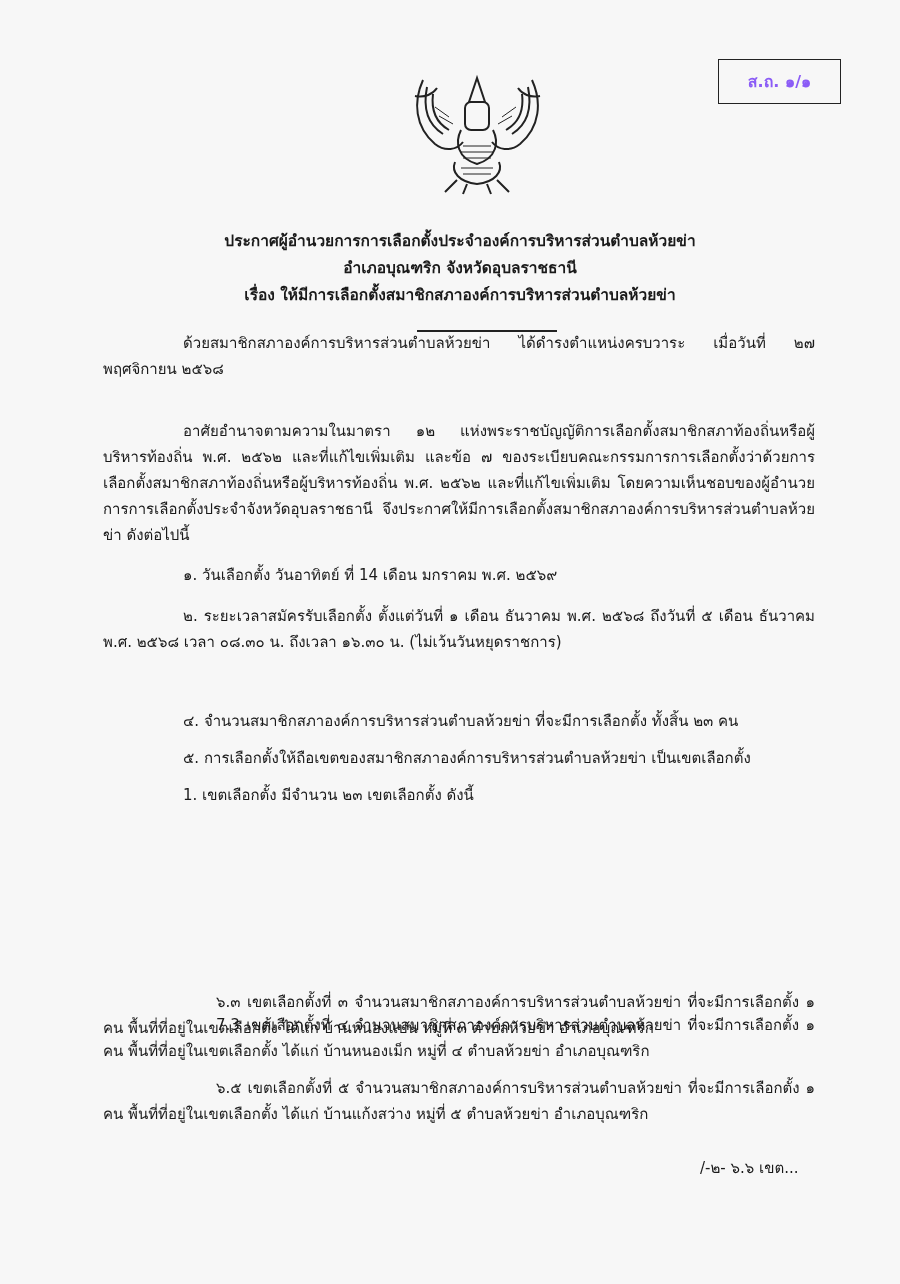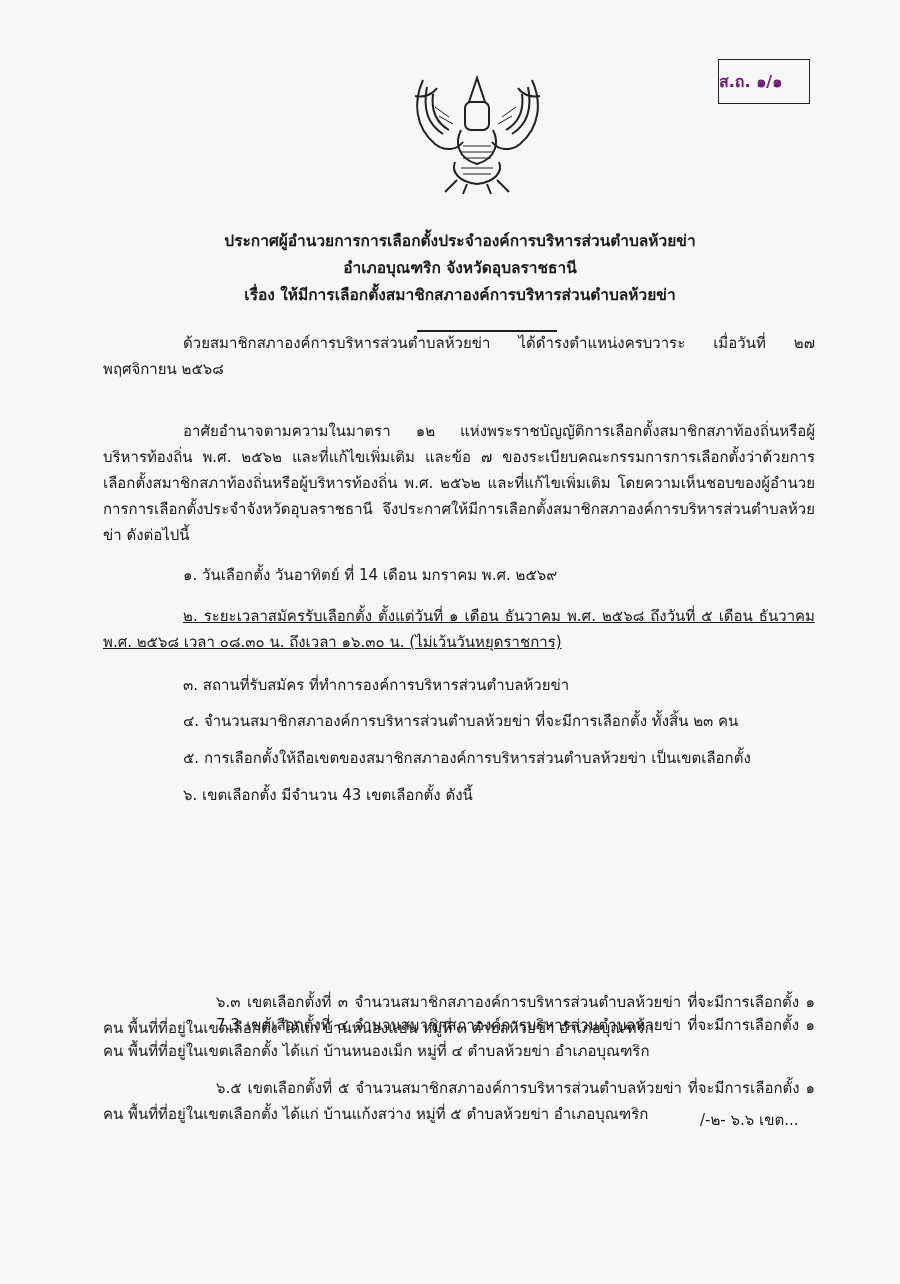--- a/index.html
+++ b/index.html
@@ -4,39 +4,39 @@
   <style>
     html, body { margin: 0; padding: 0; }
     body {
       width: 900px; height: 1284px; position: relative; overflow: hidden;
       background: #f7f7f7;
       font-family: "DejaVu Sans", sans-serif;
       color: #1a1a1a;
     }
     .page { position: absolute; left: 0; top: 0; width: 900px; height: 1284px; }
     .form-code {
-      position: absolute; left: 718px; top: 59px; width: 92px; height: 45px;
+      position: absolute; left: 718px; top: 59px; width: 123px; height: 45px;
       border: 1.5px solid #222; box-sizing: border-box;
-      display: flex; align-items: center; justify-content: flex-start;
-      font-size: 16px; font-weight: bold; color: #701a75;
+      display: flex; align-items: center; justify-content: center;
+      font-size: 16px; font-weight: bold; color: #8b5cf6;
     }
     .emblem { position: absolute; left: 405px; top: 72px; width: 145px; height: 125px; }
     .title-block {
       position: absolute; left: 0; top: 228px; width: 960px;
       text-align: center; font-weight: bold; font-size: 15.5px; line-height: 27px;
     }
     .divider { position: absolute; left: 417px; top: 330px; width: 140px; height: 1.5px; background: #222; }
     .para {
       position: absolute; left: 103px; width: 712px;
       font-size: 15px; line-height: 26px; text-align: justify; text-align-last: left;
     }
     .indent { text-indent: 80px; }
     .sub-indent { text-indent: 113px; }
     .item { position: absolute; left: 183px; font-size: 15px; line-height: 26px; white-space: nowrap; }
-    .footer-note { position: absolute; left: 700px; top: 1108px; font-size: 15px; white-space: nowrap; }
+    .footer-note { position: absolute; left: 700px; top: 1156px; font-size: 15px; white-space: nowrap; }
   </style>
 </head>
 <body>
 
 <div class="page">
 
   <div class="form-code">
     <span>ส.ถ. ๑/๑</span>
   </div>
 
@@ -71,24 +71,23 @@
     <div>เรื่อง  ให้มีการเลือกตั้งสมาชิกสภาองค์การบริหารส่วนตำบลห้วยข่า</div>
   </div>
 
   <div class="divider"></div>
 
   <div class="para indent" style="top:330px;">ด้วยสมาชิกสภาองค์การบริหารส่วนตำบลห้วยข่า ได้ดำรงตำแหน่งครบวาระ เมื่อวันที่ ๒๗ พฤศจิกายน ๒๕๖๘</div>
 
   <div class="para indent" style="top:418px;">อาศัยอำนาจตามความในมาตรา ๑๒ แห่งพระราชบัญญัติการเลือกตั้งสมาชิกสภาท้องถิ่นหรือผู้บริหารท้องถิ่น พ.ศ. ๒๕๖๒ และที่แก้ไขเพิ่มเติม และข้อ ๗ ของระเบียบคณะกรรมการการเลือกตั้งว่าด้วยการเลือกตั้งสมาชิกสภาท้องถิ่นหรือผู้บริหารท้องถิ่น พ.ศ. ๒๕๖๒ และที่แก้ไขเพิ่มเติม โดยความเห็นชอบของผู้อำนวยการการเลือกตั้งประจำจังหวัดอุบลราชธานี จึงประกาศให้มีการเลือกตั้งสมาชิกสภาองค์การบริหารส่วนตำบลห้วยข่า ดังต่อไปนี้</div>
 
   <div class="item" style="top:562px;">๑. วันเลือกตั้ง วันอาทิตย์ ที่ 14 เดือน มกราคม พ.ศ. ๒๕๖๙</div>
-  <div class="para indent" style="top:603px;text-decoration:underline;">๒. ระยะเวลาสมัครรับเลือกตั้ง ตั้งแต่วันที่ ๑ เดือน ธันวาคม พ.ศ. ๒๕๖๘ ถึงวันที่ ๕ เดือน ธันวาคม พ.ศ. ๒๕๖๘  เวลา ๐๘.๓๐ น. ถึงเวลา ๑๖.๓๐ น. (ไม่เว้นวันหยุดราชการ)</div>
-  <div class="item" style="top:672px;">๓. สถานที่รับสมัคร ที่ทำการองค์การบริหารส่วนตำบลห้วยข่า</div>
+  <div class="para indent" style="top:603px;">๒. ระยะเวลาสมัครรับเลือกตั้ง ตั้งแต่วันที่ ๑ เดือน ธันวาคม พ.ศ. ๒๕๖๘ ถึงวันที่ ๕ เดือน ธันวาคม พ.ศ. ๒๕๖๘  เวลา ๐๘.๓๐ น. ถึงเวลา ๑๖.๓๐ น. (ไม่เว้นวันหยุดราชการ)</div>
   <div class="item" style="top:708px;">๔. จำนวนสมาชิกสภาองค์การบริหารส่วนตำบลห้วยข่า ที่จะมีการเลือกตั้ง ทั้งสิ้น ๒๓ คน</div>
   <div class="item" style="top:745px;">๕. การเลือกตั้งให้ถือเขตของสมาชิกสภาองค์การบริหารส่วนตำบลห้วยข่า เป็นเขตเลือกตั้ง</div>
-  <div class="item" style="top:782px;">๖. เขตเลือกตั้ง มีจำนวน 43 เขตเลือกตั้ง ดังนี้</div>
+  <div class="item" style="top:782px;">1. เขตเลือกตั้ง มีจำนวน ๒๓ เขตเลือกตั้ง ดังนี้</div>
 
   <div class="para sub-indent" style="top:946px;margin-top:43px;">๖.๓  เขตเลือกตั้งที่ ๓ จำนวนสมาชิกสภาองค์การบริหารส่วนตำบลห้วยข่า ที่จะมีการเลือกตั้ง ๑ คน พื้นที่ที่อยู่ในเขตเลือกตั้ง ได้แก่ บ้านหนองแปน หมู่ที่ ๓ ตำบลห้วยข่า อำเภอบุณฑริก</div>
   <div class="para sub-indent" style="top:1012px;">7.3  เขตเลือกตั้งที่ ๔ จำนวนสมาชิกสภาองค์การบริหารส่วนตำบลห้วยข่า ที่จะมีการเลือกตั้ง ๑ คน พื้นที่ที่อยู่ในเขตเลือกตั้ง ได้แก่ บ้านหนองเม็ก หมู่ที่ ๔ ตำบลห้วยข่า อำเภอบุณฑริก</div>
   <div class="para sub-indent" style="top:1075px;">๖.๕  เขตเลือกตั้งที่ ๕ จำนวนสมาชิกสภาองค์การบริหารส่วนตำบลห้วยข่า ที่จะมีการเลือกตั้ง ๑ คน พื้นที่ที่อยู่ในเขตเลือกตั้ง ได้แก่ บ้านแก้งสว่าง หมู่ที่ ๕ ตำบลห้วยข่า อำเภอบุณฑริก</div>
 
   <div class="footer-note">/-๒- ๖.๖ เขต...</div>
 </div>
 
 </body></html>

